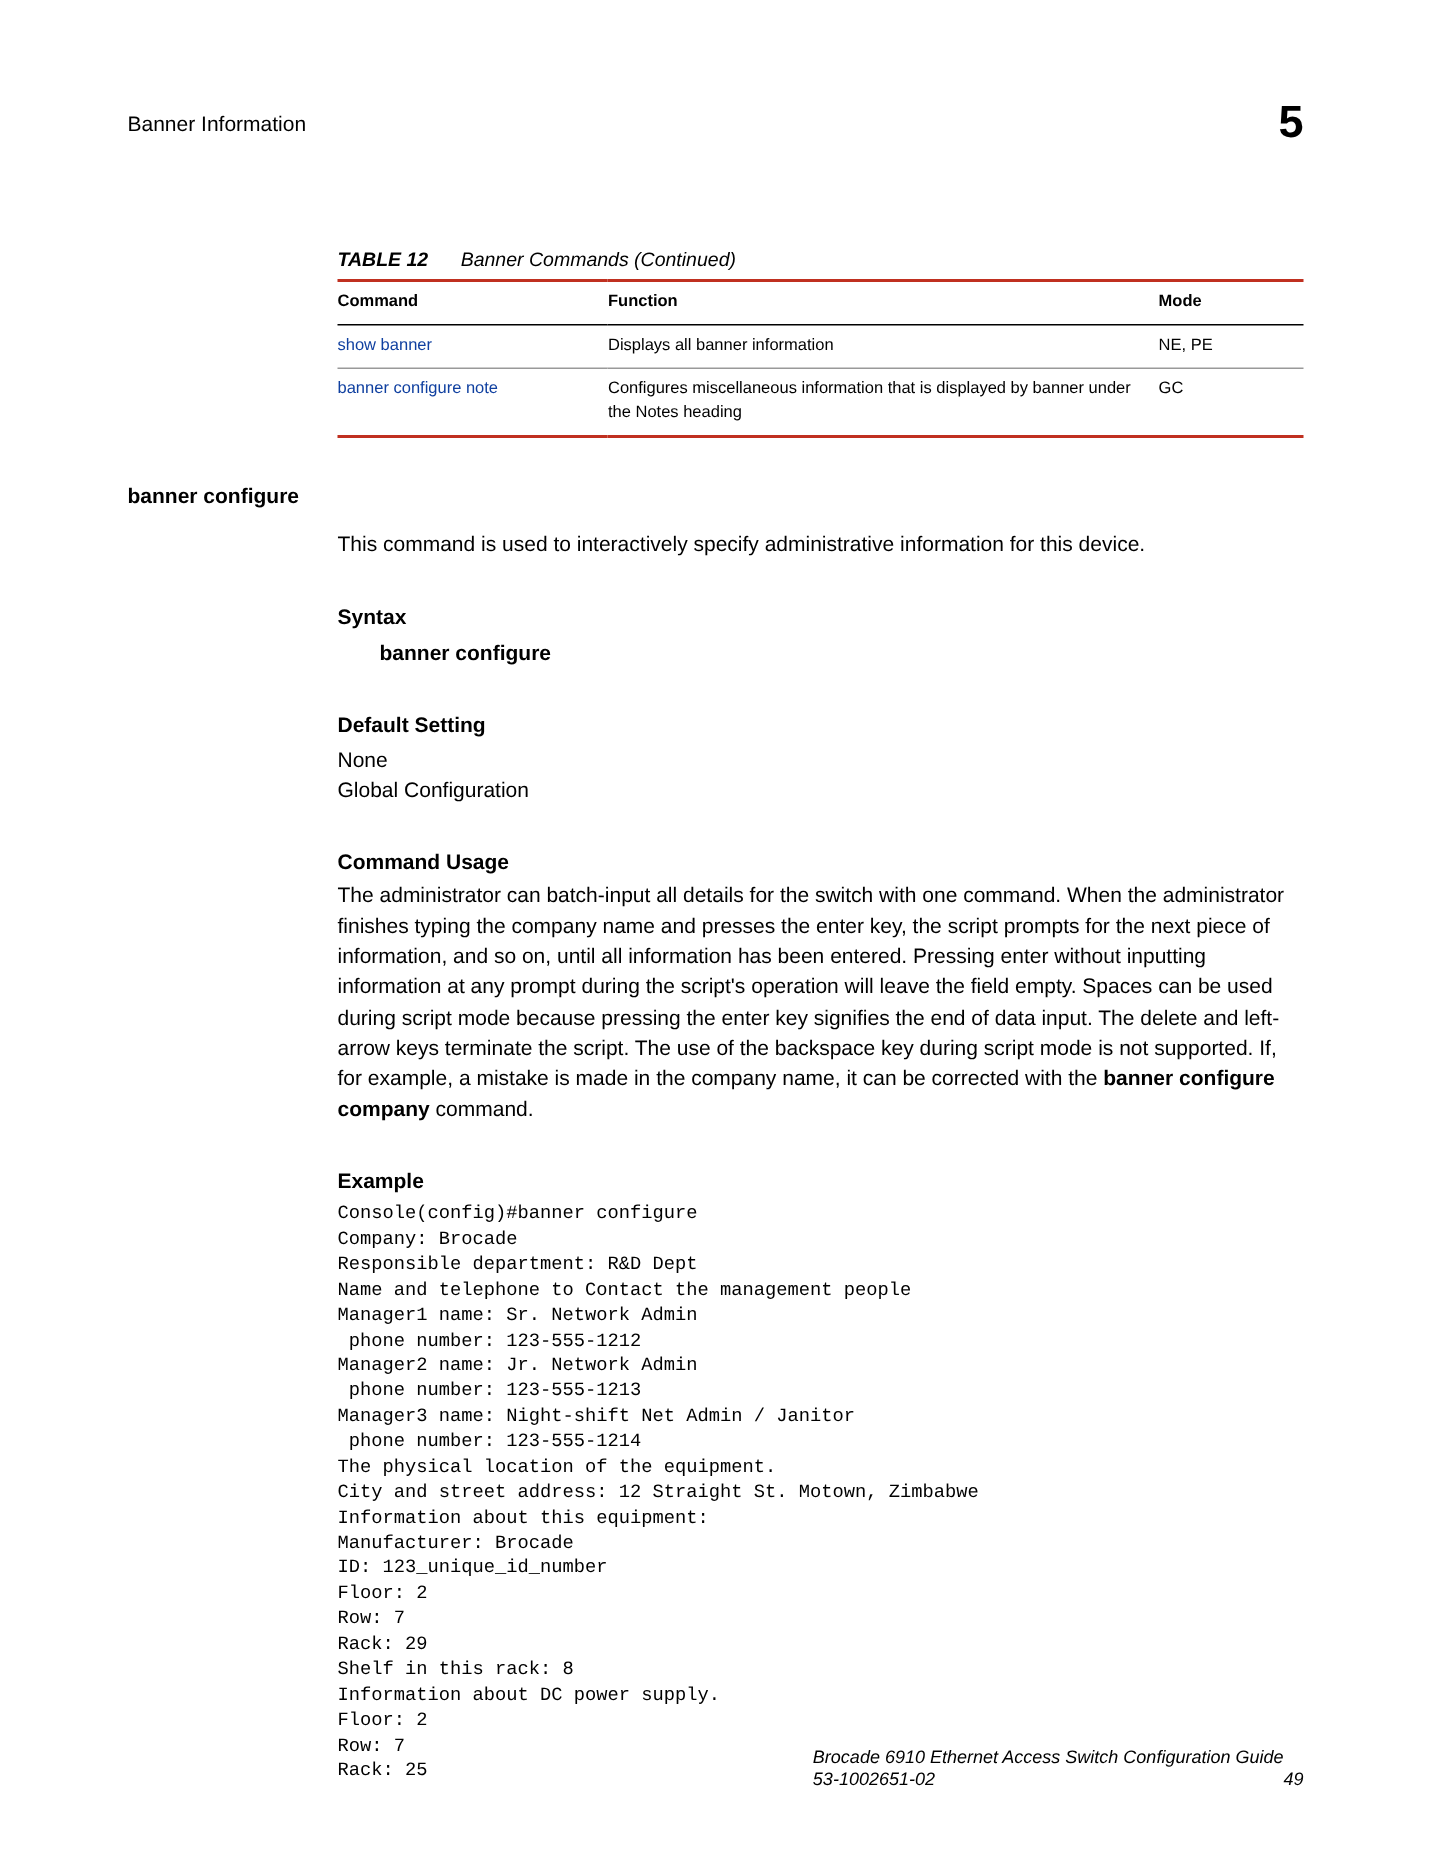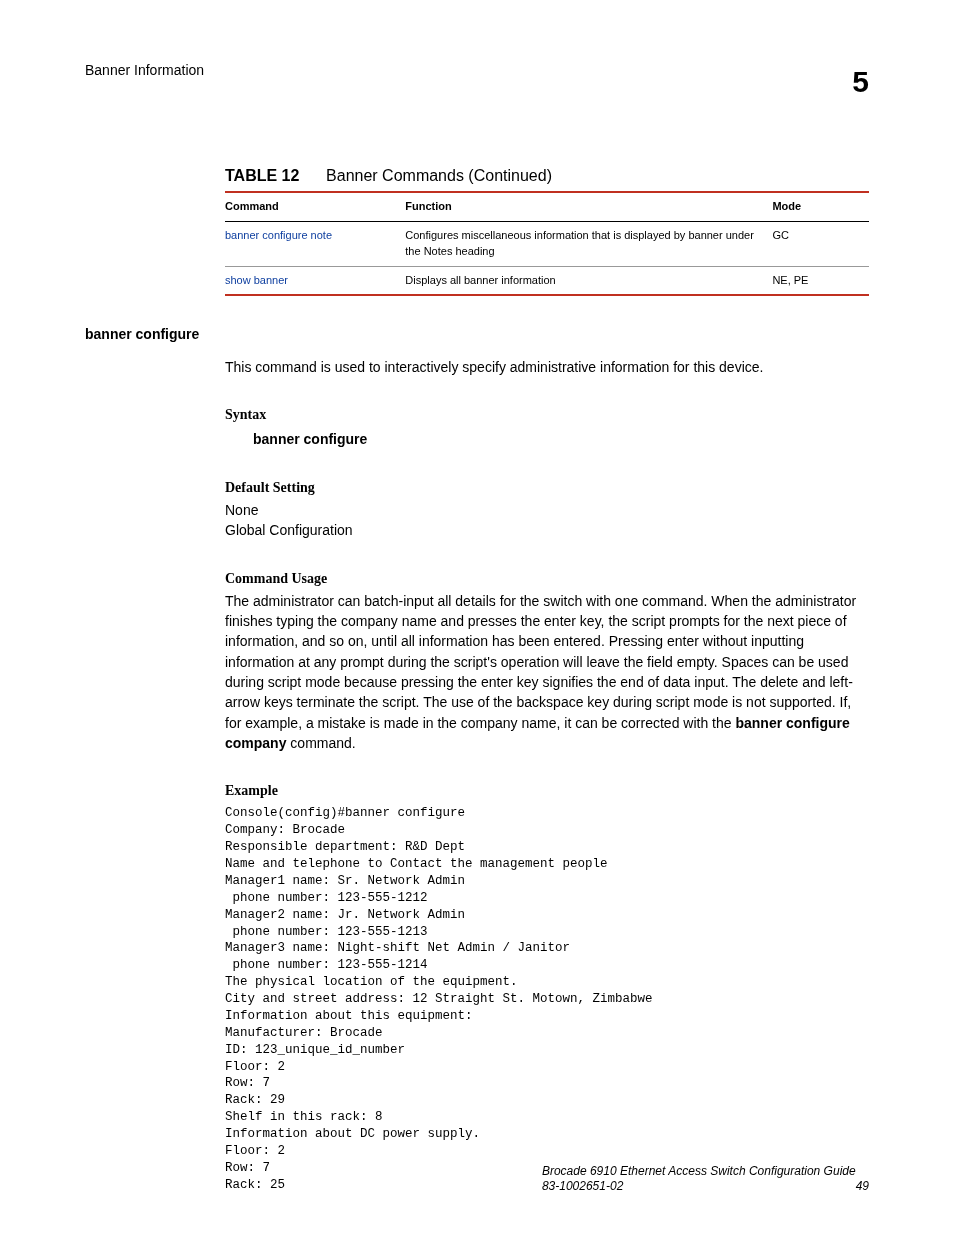--- a/index.html
+++ b/index.html
@@ -16,36 +16,37 @@
     line-height: 1.45;
   }
   .page {
     padding: 60px 85px 0 85px;
     box-sizing: border-box;
     width: 954px;
   }
   .running-head {
     display: flex;
     justify-content: space-between;
-    align-items: flex-start;
+    align-items: center;
     margin-bottom: 60px;
   }
   .running-head .left {
     font-size: 14px;
   }
   .running-head .right {
     font-size: 30px;
     font-weight: bold;
   }
   .content-indent {
     margin-left: 140px;
   }
   .table-caption {
-    font-size: 16px;
+    font-size: 13px;
     margin-bottom: 4px;
+    font-style: italic;
   }
   .table-caption b {
     font-weight: bold;
   }
   table.command-table {
     border-collapse: collapse;
     width: 100%;
     font-size: 11px;
   }
   table.command-table thead tr {
@@ -68,21 +69,20 @@
   }
   .col-command { width: 28%; }
   .col-function { width: 57%; }
   .col-mode { width: 15%; }
   .link { color: #1040a0; }
   .section-title {
     font-weight: bold;
     font-size: 14px;
     margin-top: 28px;
     margin-bottom: 2px;
-    font-family: Liberation Serif, serif;
   }
   .section-title-outdent {
     font-weight: bold;
     font-size: 14px;
     margin-top: 28px;
     margin-bottom: 12px;
     margin-left: 0;
   }
   .body-text {
     font-size: 14px;
@@ -132,28 +132,28 @@
     <table class="command-table">
       <thead>
         <tr>
           <th class="col-command">Command</th>
           <th class="col-function">Function</th>
           <th class="col-mode">Mode</th>
         </tr>
       </thead>
       <tbody>
         <tr>
+          <td><span class="link">show banner</span></td>
+          <td>Displays all banner information</td>
+          <td>NE, PE</td>
+        </tr>
+        <tr>
           <td><span class="link">banner configure note</span></td>
           <td>Configures miscellaneous information that is displayed by banner under the Notes heading</td>
           <td>GC</td>
-        </tr>
-        <tr>
-          <td><span class="link">show banner</span></td>
-          <td>Displays all banner information</td>
-          <td>NE, PE</td>
         </tr>
       </tbody>
     </table>
   </div>
 
   <div class="section-title-outdent">banner configure</div>
 
   <div class="content-indent">
     <div class="body-text">This command is used to interactively specify administrative information for this device.</div>
 
@@ -194,16 +194,16 @@
 Floor: 2
 Row: 7
 Rack: 25</div>
   </div>
 
 </div>
 
 <div class="footer">
   <div class="left">
     <div>Brocade 6910 Ethernet Access Switch Configuration Guide</div>
-    <div>83-1002651-02</div>
+    <div>53-1002651-02</div>
   </div>
   <div class="right">49</div>
 </div>
 
 </body></html>

